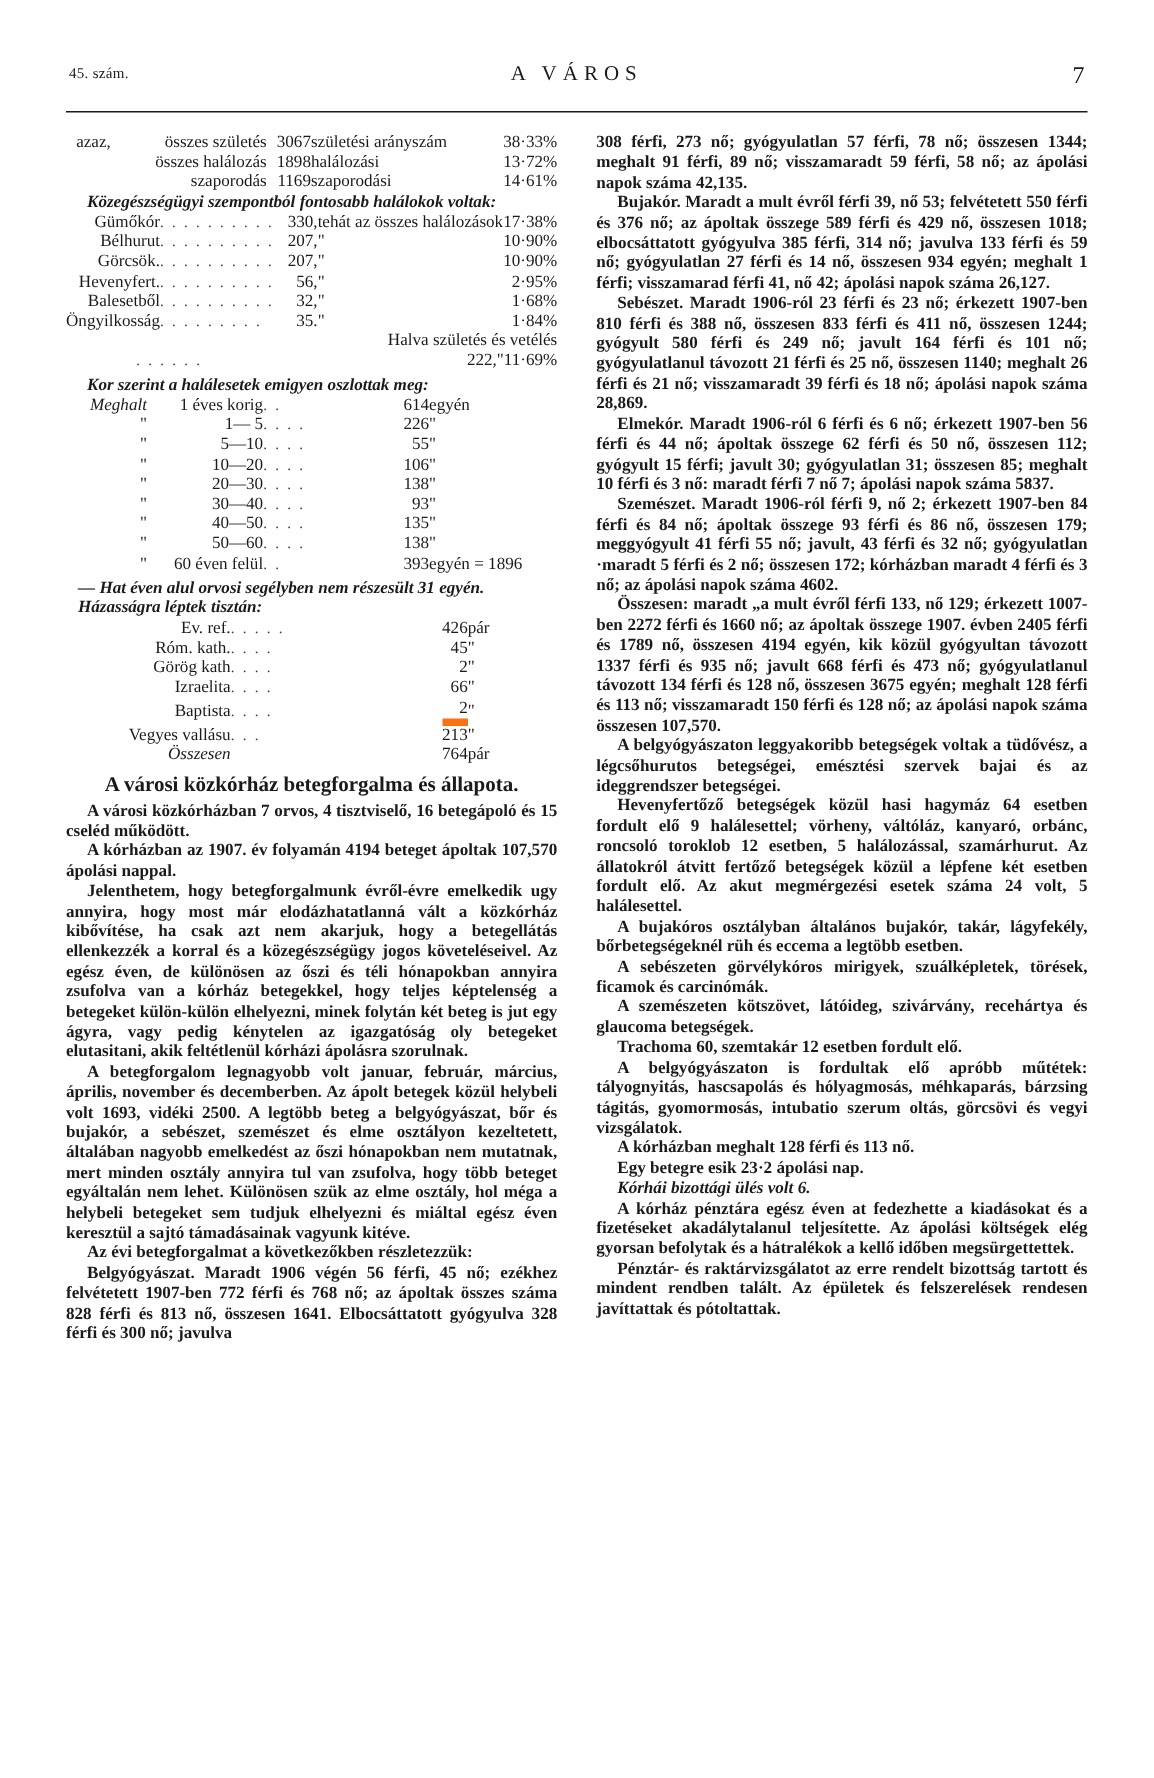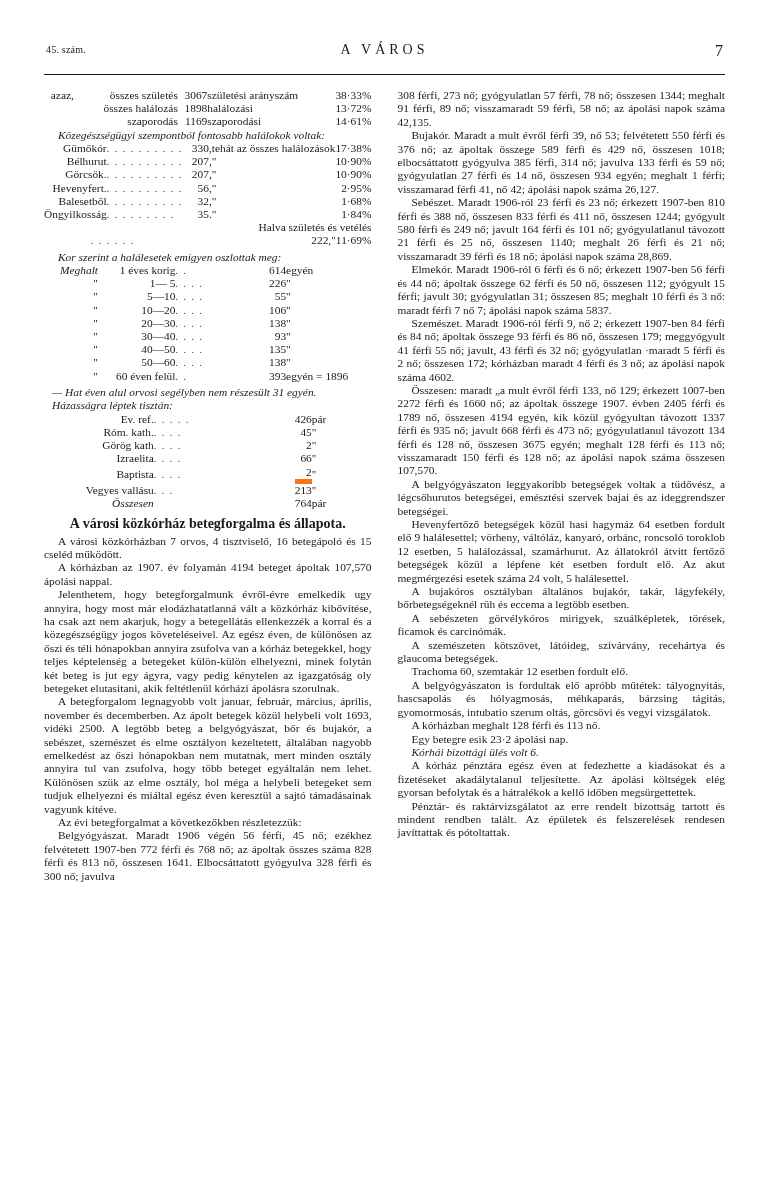--- a/index.html
+++ b/index.html
@@ -55,20 +55,21 @@
   }
   .col {
     width: 330px;
     font-size: 11.4px;
     line-height: 13.4px;
     text-align: justify;
   }
   p {
     margin: 0;
     text-indent: 14px;
+    font-weight: bold;
   }
   p.noindent { text-indent: 0; }
   .it { font-style: italic; }
   .small-caps-head {
     text-align: center;
     font-weight: bold;
     font-size: 14px;
     margin: 7px 0 4px 0;
     text-indent: 0;
   }

